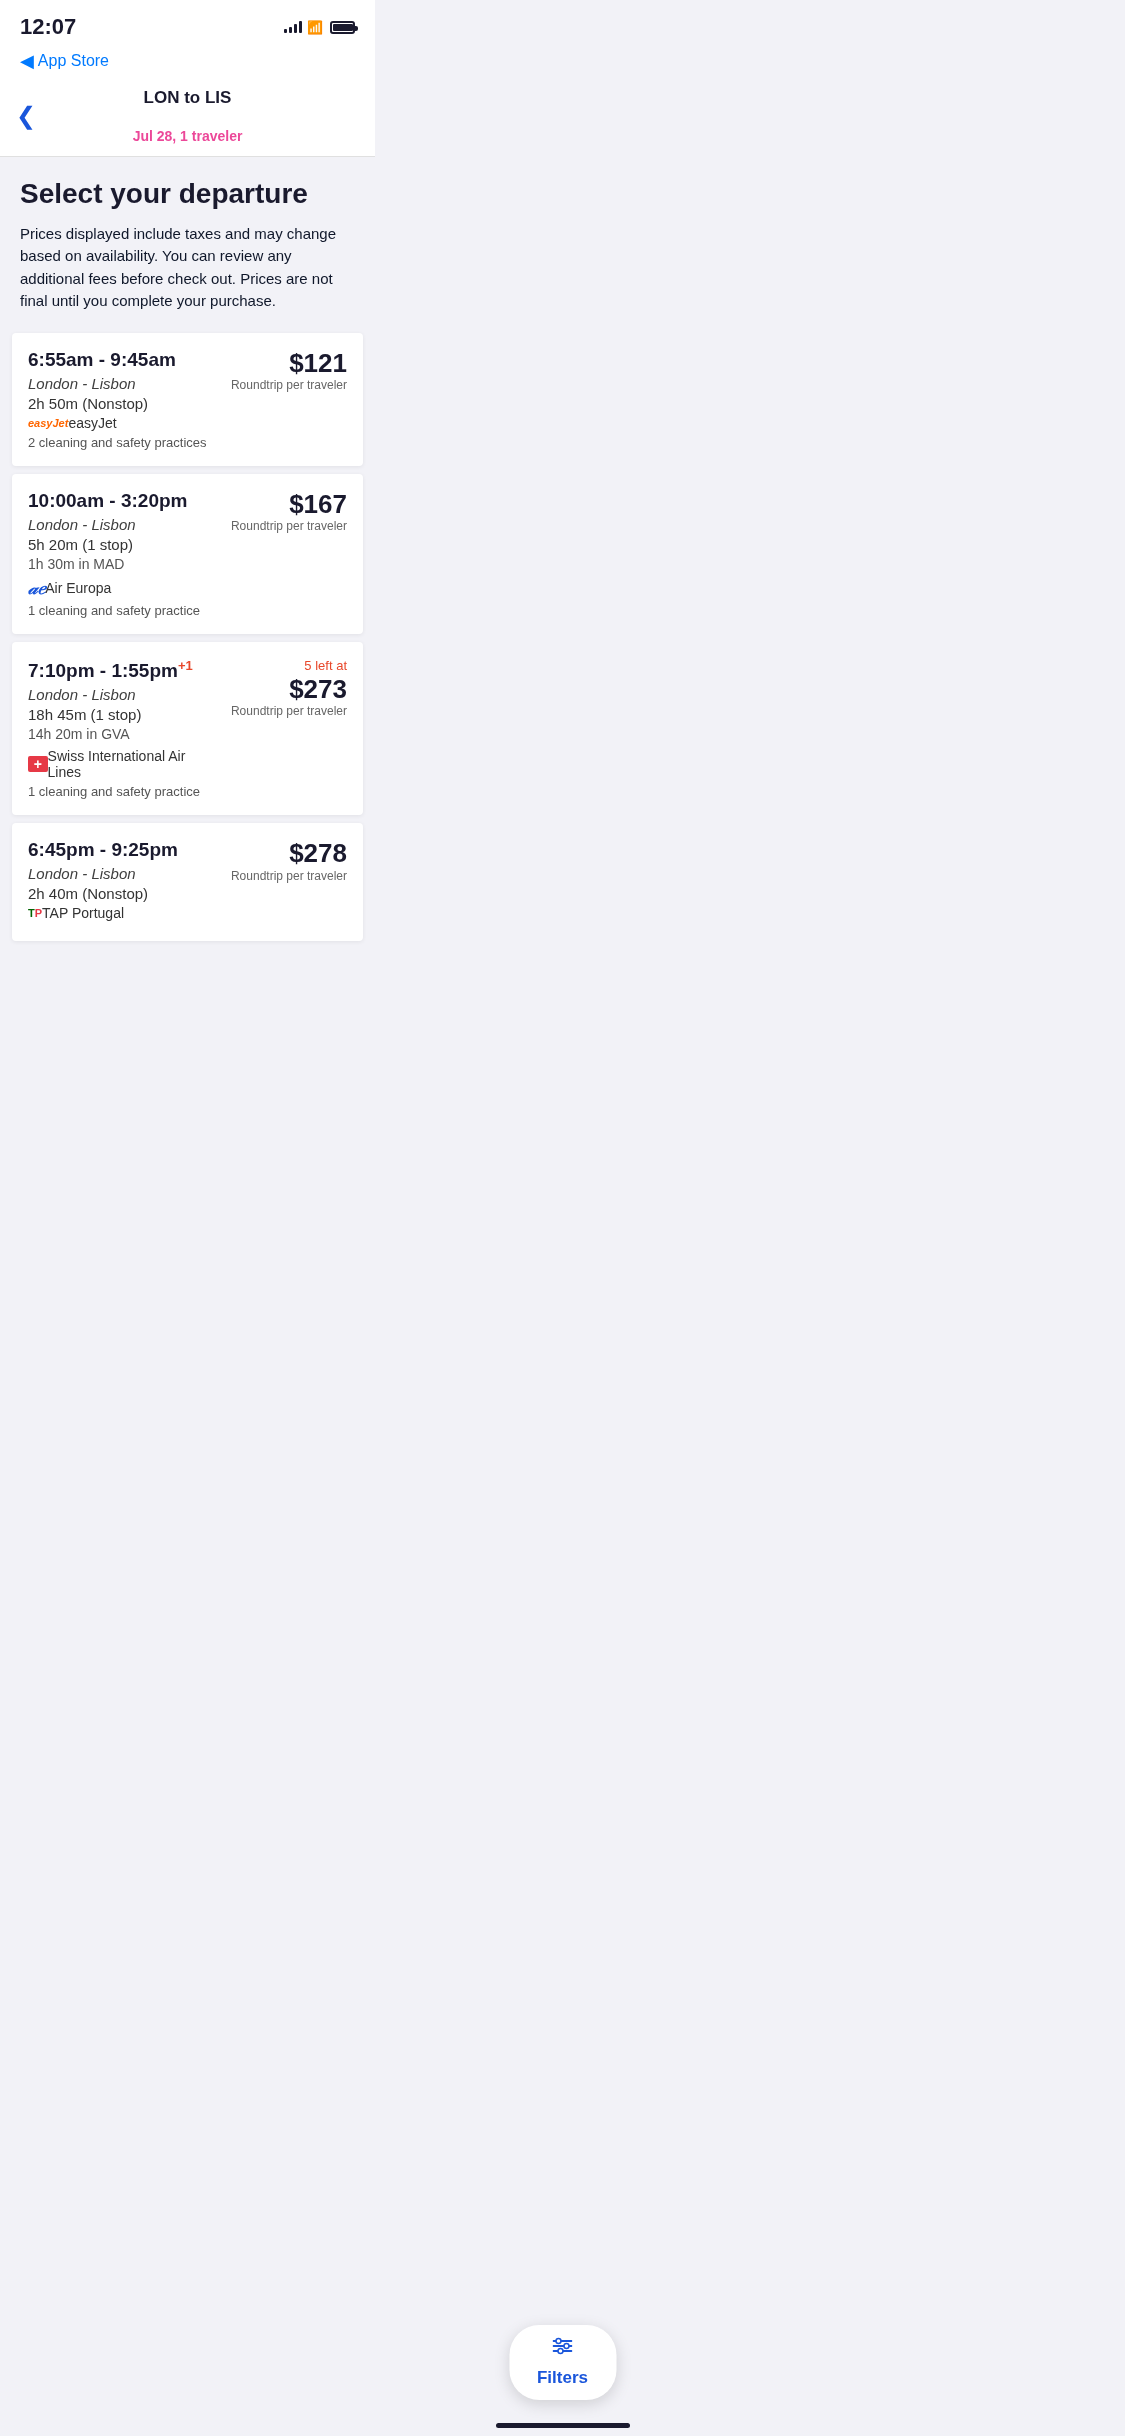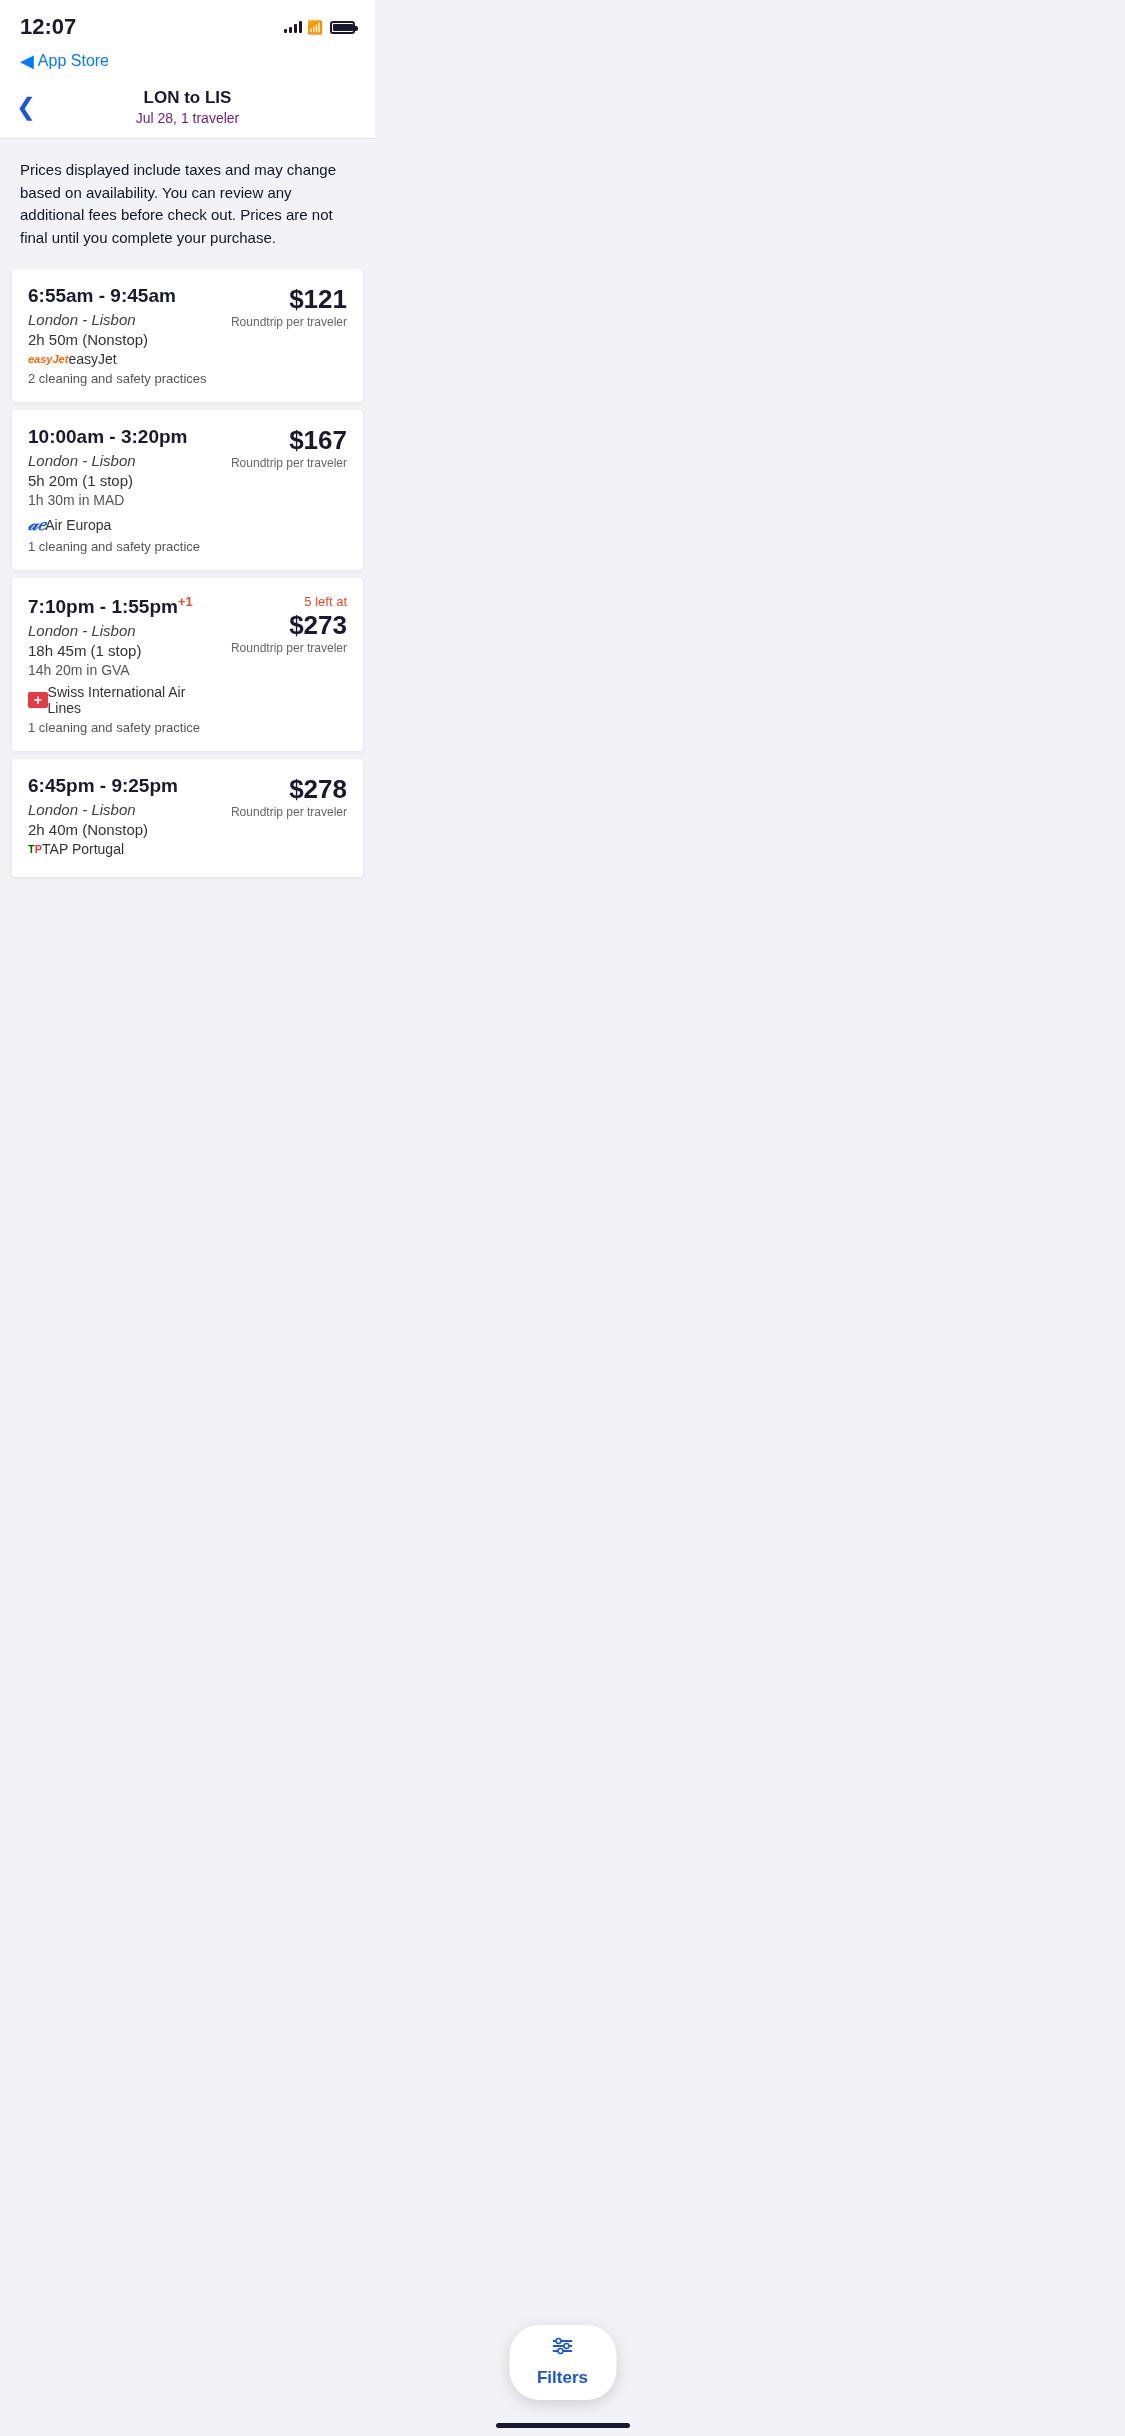--- a/index.html
+++ b/index.html
@@ -117,22 +117,23 @@
       cursor: pointer;
       line-height: 1;
     }
     .nav-title {
       font-size: 17px;
       font-weight: 700;
       color: #1a1a2e;
     }
     .nav-subtitle {
       font-size: 14px;
-      color: #701a75;
-      margin-top: 2px;
+      color: #ec4899;
+      margin-top: 20px;
+      font-weight: bold;
     }
 
     .page-content {
       background: #f2f2f7;
       padding: 0;
     }
 
     .page-header {
       background: #f2f2f7;
       padding: 20px 20px 12px;
@@ -341,20 +342,21 @@
   <span class="nav-back">❮</span>
   <div>
     <div class="nav-title">LON to LIS</div>
     <div class="nav-subtitle">Jul 28, 1 traveler</div>
   </div>
 </div>
 
 <div class="page-content">
 
   <div class="page-header">
+    <div class="page-title">Select your departure</div>
     <div class="page-disclaimer">Prices displayed include taxes and may change based on availability. You can review any additional fees before check out. Prices are not final until you complete your purchase.</div>
   </div>
 
   <div id="flight-list">
       <div class="flight-card">
       <div class="flight-info">
         <div class="flight-times">
           6:55am - 9:45am
         </div>
         <div class="flight-route">London - Lisbon</div>

